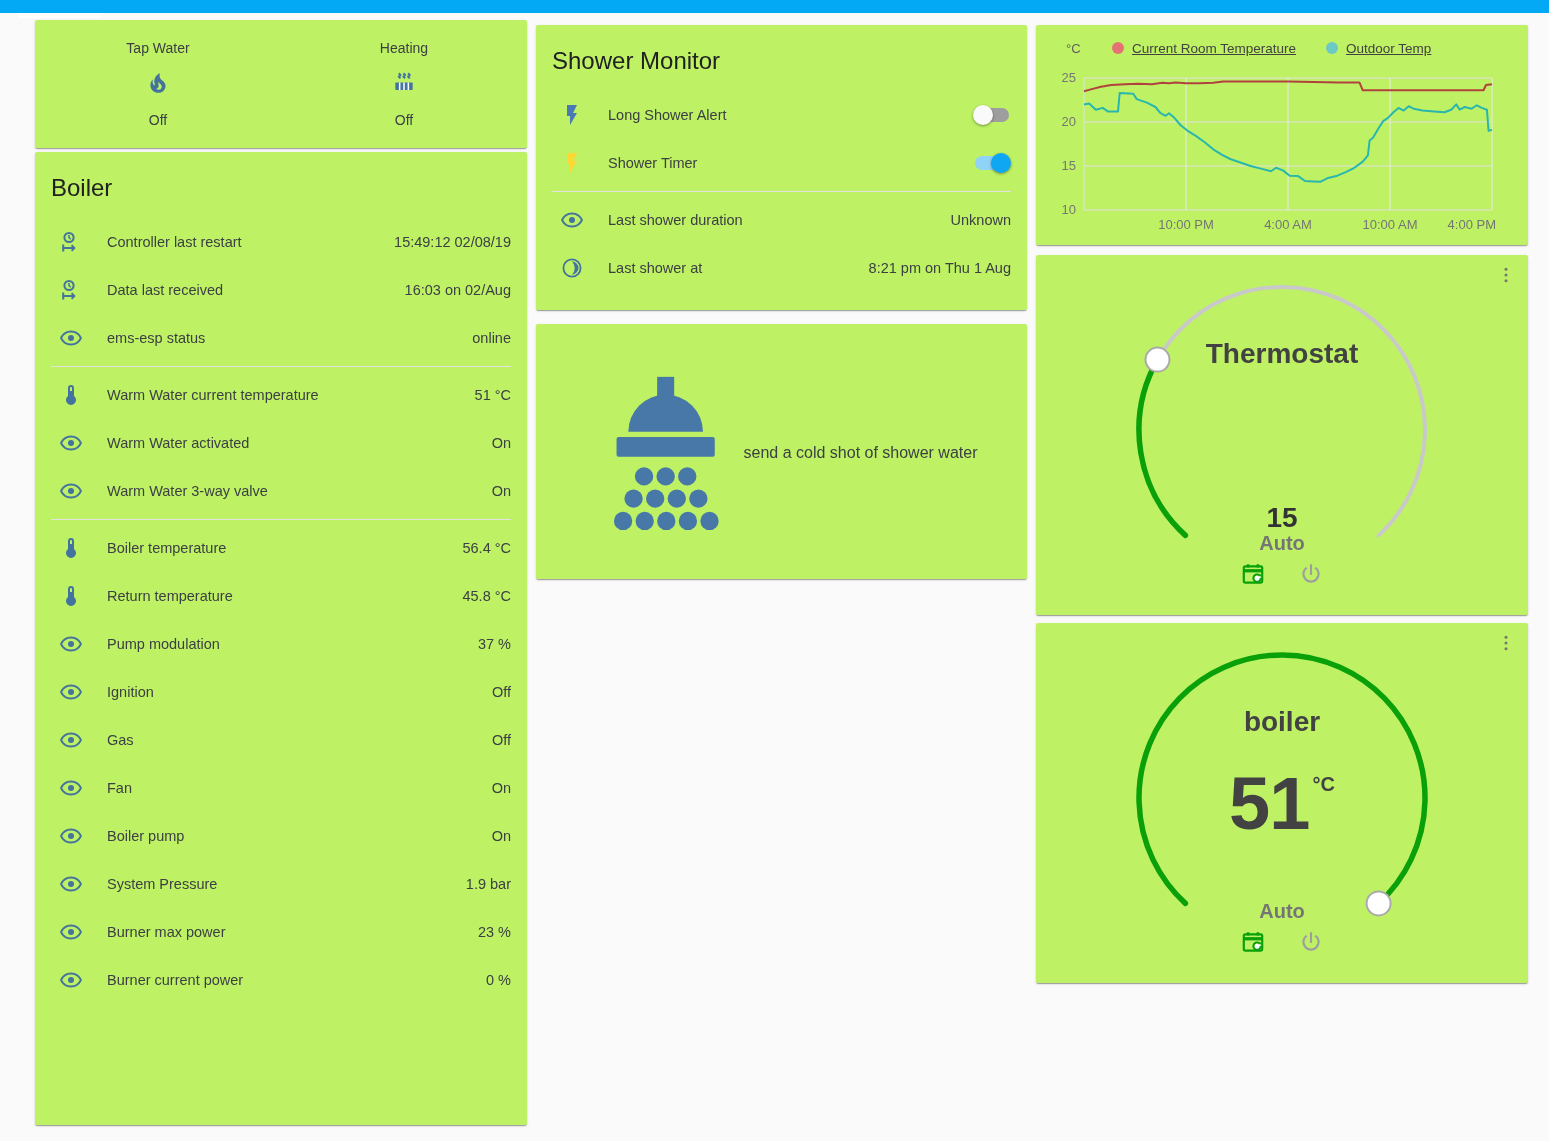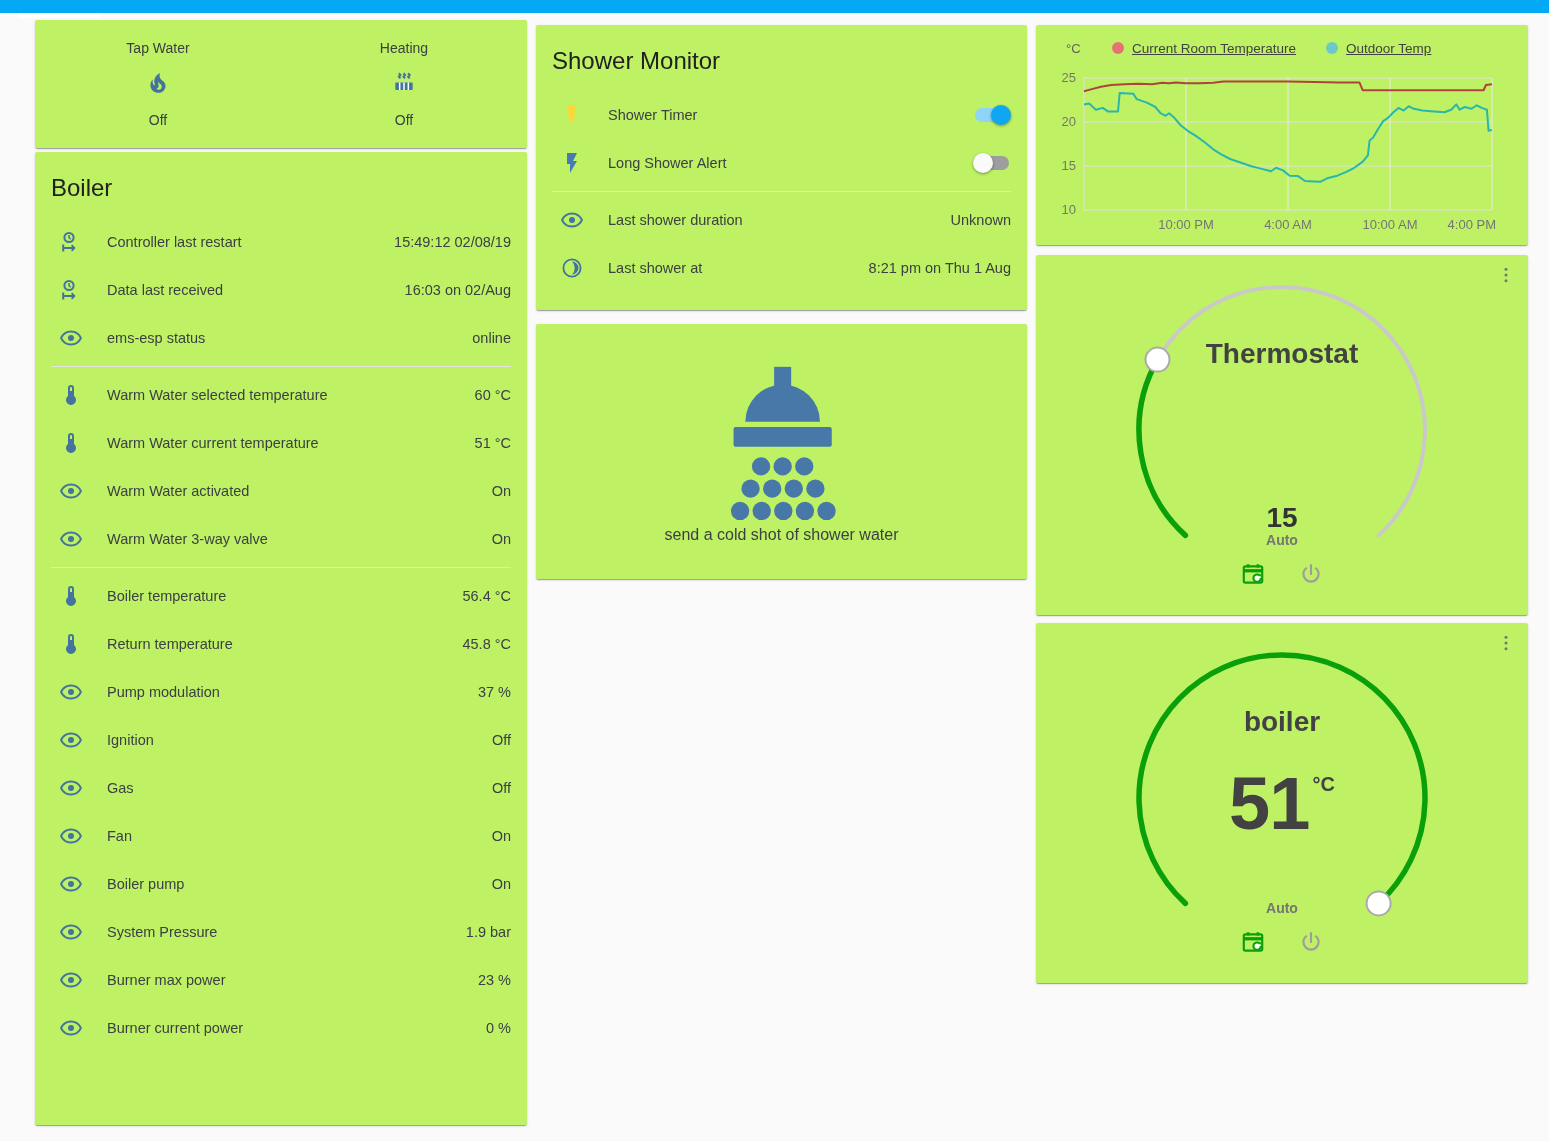--- a/index.html
+++ b/index.html
@@ -37,21 +37,21 @@
 
   
   .switch { position:relative; width:38px; height:20px; flex:none; cursor:pointer; }
   .switch .track { position:absolute; left:2px; top:3px; width:34px; height:14px; border-radius:7px; background:#9e9e9e; }
   .switch .knob  { position:absolute; top:0; left:0; width:20px; height:20px; border-radius:50%;
                    background:#fafafa; box-shadow:0 1px 3px rgba(0,0,0,.4); }
   .switch.on .track { background:#8fd4f8; }
   .switch.on .knob  { left:18px; background:var(--toggle-on,#0fa7f2); }
 
   
-  .action-card { height:255px; display:flex; flex-direction:column; align-items:center; justify-content:center; cursor:pointer; }
+  .action-card { height:255px; display:flex; flex-direction:row; align-items:center; justify-content:center; cursor:pointer; }
   .shower-art svg { width:158px; height:165px; display:block; }
   .action-label { font-size:16px; color:#3c4043; margin-top:2px; }
 
   
   .chart-card { height:220px; margin-bottom:10px; padding:10px 4px 0 4px; }
   .chart-head { display:flex; align-items:center; height:26px; font-size:13px; color:#616161; }
   .chart-unit { margin-left:26px; width:30px; }
   .legend { display:flex; gap:30px; margin-left:16px; }
   .legend-item { display:flex; align-items:center; gap:8px; color:#424242; font-size:13.5px;text-decoration:underline; }
   .legend-dot { width:12px; height:12px; border-radius:50%; }
@@ -59,21 +59,21 @@
   
   .dial-card { height:360px; margin-bottom:8px;font-weight:bold; }
   .dial-card .menu-dots { position:absolute; top:10px; right:12px; width:20px; height:24px; cursor:pointer; }
   .dial-wrap { position:absolute; inset:0; }
   .dial-wrap svg.dial { position:absolute; left:0; top:0; }
   .dial-text { position:absolute; left:0; width:100%; text-align:center; }
   .dial-title { top:83px; font-size:28px; color:#424242; }
   .dial-value { top:138px; font-size:74px; color:#424242; letter-spacing:-1px; }
   .dial-value .unit { font-size:20px; vertical-align:38px; letter-spacing:0; margin-left:3px; }
   .dial-setpoint { top:247px; font-size:28px; color:#333; }
-  .dial-mode { top:277px; font-size:14px; color:#757575; }
+  .dial-mode { top:277px; font-size:20px; color:#757575; }
   .dial-actions { top:306px; display:flex; justify-content:center; gap:32px; position:absolute; width:100%; }
   .dial-actions .act { width:26px; height:26px; cursor:pointer; }
   .dial-actions svg { width:26px; height:26px; }
 </style>
 </head>
 <body>
 
 <div class="page">
   <div class="appbar">
     <div class="tab-indicator"></div>
@@ -139,29 +139,20 @@
             <span class="row-label">ems-esp status</span>
             <span class="row-value">online</span>
           </div>
           <hr class="divider">
           <div class="row">
             <span class="row-icon">
               <svg viewBox="0 0 24 24">
                 <path fill="#44739e" d="M15 13V5a3 3 0 0 0-6 0v8a5 5 0 1 0 6 0m-3-9a1 1 0 0 1 1 1v3h-2V5a1 1 0 0 1 1-1Z"></path>
               </svg>
             </span>
-            <span class="row-label">Warm Water selected temperature</span>
-            <span class="row-value">60 °C</span>
-          </div>
-          <div class="row">
-            <span class="row-icon">
-              <svg viewBox="0 0 24 24">
-                <path fill="#44739e" d="M15 13V5a3 3 0 0 0-6 0v8a5 5 0 1 0 6 0m-3-9a1 1 0 0 1 1 1v3h-2V5a1 1 0 0 1 1-1Z"></path>
-              </svg>
-            </span>
             <span class="row-label">Warm Water current temperature</span>
             <span class="row-value">51 °C</span>
           </div>
           <div class="row">
             <span class="row-icon">
               <svg viewBox="0 0 24 24">
                 <path fill="#44739e" d="M12 9a3 3 0 0 1 3 3 3 3 0 0 1-3 3 3 3 0 0 1-3-3 3 3 0 0 1 3-3m0-4.5c5 0 9.27 3.11 11 7.5-1.73 4.39-6 7.5-11 7.5S2.73 16.39 1 12c1.73-4.39 6-7.5 11-7.5M3.18 12a9.82 9.82 0 0 0 17.64 0 9.82 9.82 0 0 0-17.64 0Z"></path>
               </svg>
             </span>
             <span class="row-label">Warm Water activated</span>
@@ -271,37 +262,37 @@
     </div>
   </div>
 
   <div class="col col2">
     <div class="card shower-card">
       <div class="card-title">Shower Monitor</div>
       <div id="shower-toggle-rows">
           <div class="row">
             <span class="row-icon">
               <svg viewBox="0 0 24 24">
-                <path fill="#fdd835" d="M7 2v11h3v9l7-12h-4l4-8H7Z"></path>
-              </svg>
-            </span>
-            <span class="row-label">Shower Timer</span>
-            <div class="switch on">
+                <path fill="#4a7ab5" d="M7 2v11h3v9l7-12h-4l4-8H7Z"></path>
+              </svg>
+            </span>
+            <span class="row-label">Long Shower Alert</span>
+            <div class="switch ">
               <div class="track"></div>
               <div class="knob"></div>
             </div>
           </div>
           <div class="row">
             <span class="row-icon">
               <svg viewBox="0 0 24 24">
-                <path fill="#4a7ab5" d="M7 2v11h3v9l7-12h-4l4-8H7Z"></path>
-              </svg>
-            </span>
-            <span class="row-label">Long Shower Alert</span>
-            <div class="switch ">
+                <path fill="#fdd835" d="M7 2v11h3v9l7-12h-4l4-8H7Z"></path>
+              </svg>
+            </span>
+            <span class="row-label">Shower Timer</span>
+            <div class="switch on">
               <div class="track"></div>
               <div class="knob"></div>
             </div>
           </div>
         </div>
       <hr class="divider">
       <div id="shower-info-rows">
           <div class="row">
             <span class="row-icon">
               <svg viewBox="0 0 24 24">

